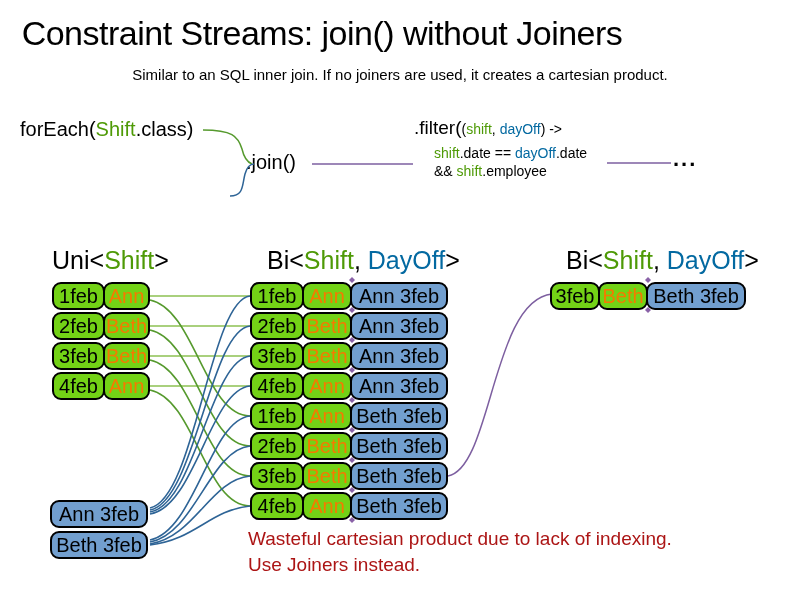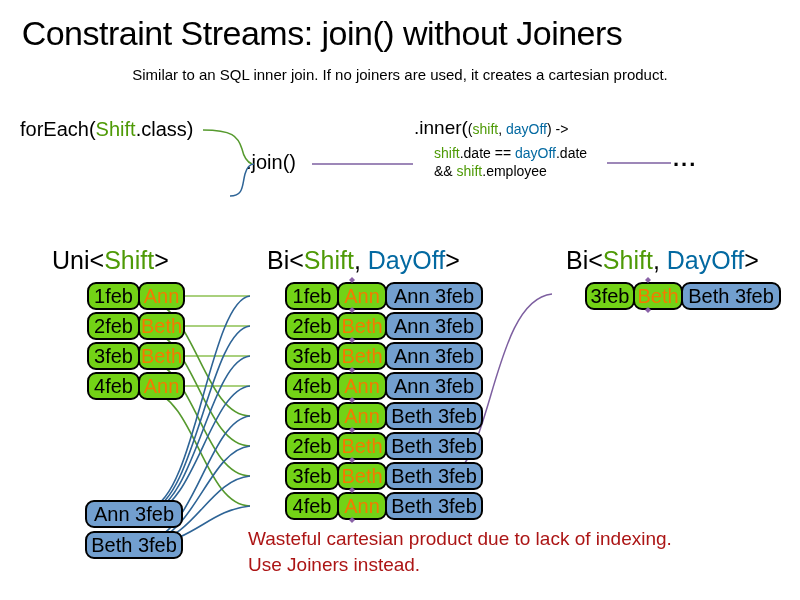--- a/index.html
+++ b/index.html
@@ -17,21 +17,21 @@
 
   .code{font-size:20px;white-space:nowrap;}
   .code-sm{font-size:14px;white-space:nowrap;}
   .big{font-size:19px;}
   .g-text{color:#4E9A06;}
   .b-text{color:#0369a1;}
   .o-text{color:#F57900;}
 
   .tbl-label{font-size:25px;white-space:nowrap;}
 
-  .row{position:absolute;display:flex;z-index:2;margin-left:35px;}
+  .row{position:absolute;display:flex;z-index:2;}
   .cell{
     box-sizing:border-box;height:28px;border:2px solid #000;border-radius:9px;
     display:flex;align-items:center;justify-content:center;
     font-size:20px;line-height:24px;white-space:nowrap;
   }
   .cell + .cell{margin-left:-2px;}
   .green{background:#73D216;}
   .blue{background:#729FCF;}
 
   .warning{font-size:19px;color:#AC1515;white-space:nowrap;}
@@ -72,21 +72,21 @@
 
     <path d="M448,476 C492,468 492,300 552,294" fill="none" stroke="#7D5FA0" stroke-width="1.5"></path>
   </svg>
 
   <div class="abs title">Constraint Streams: join() without Joiners</div>
   <div class="abs code" style="left:20px;top:118px;"><span>forEach(</span><span class="g-text">Shift</span><span>.class)</span></div>
 
   <div class="abs subtitle">Similar to an SQL inner join. If no joiners are used, it creates a cartesian product.</div>
   <div class="abs code" style="left:246px;top:151px;">.join()</div>
 
-  <div class="abs code-sm" style="left:414px;top:117px;"><span class="big">.inner(</span><span>(</span><span class="g-text">shift</span><span>, </span><span class="b-text">dayOff</span><span>) -&gt;</span></div>
+  <div class="abs code-sm" style="left:414px;top:117px;"><span class="big">.filter(</span><span>(</span><span class="g-text">shift</span><span>, </span><span class="b-text">dayOff</span><span>) -&gt;</span></div>
   <div class="abs code-sm" style="left:434px;top:145px;"><span class="g-text">shift</span><span>.date == </span><span class="b-text">dayOff</span><span>.date</span></div>
   <div class="abs code-sm" style="left:434px;top:163px;"><span>&amp;&amp; </span><span class="g-text">shift</span><span>.employee</span></div>
   <div class="abs ellipsis" style="left:673px;top:146px;">...</div>
 
   <div class="abs tbl-label" style="left:52px;top:246px;"><span>Uni&lt;</span><span class="g-text">Shift</span><span>&gt;</span></div>
   <div class="abs tbl-label" style="left:267px;top:246px;"><span>Bi&lt;</span><span class="g-text">Shift</span><span>, </span><span class="b-text">DayOff</span><span>&gt;</span></div>
   <div class="abs tbl-label" style="left:566px;top:246px;"><span>Bi&lt;</span><span class="g-text">Shift</span><span>, </span><span class="b-text">DayOff</span><span>&gt;</span></div>
 
   <div class="row" style="left:52px;top:282px;">
       <div class="cell green" style="width:53px;">1feb</div>

